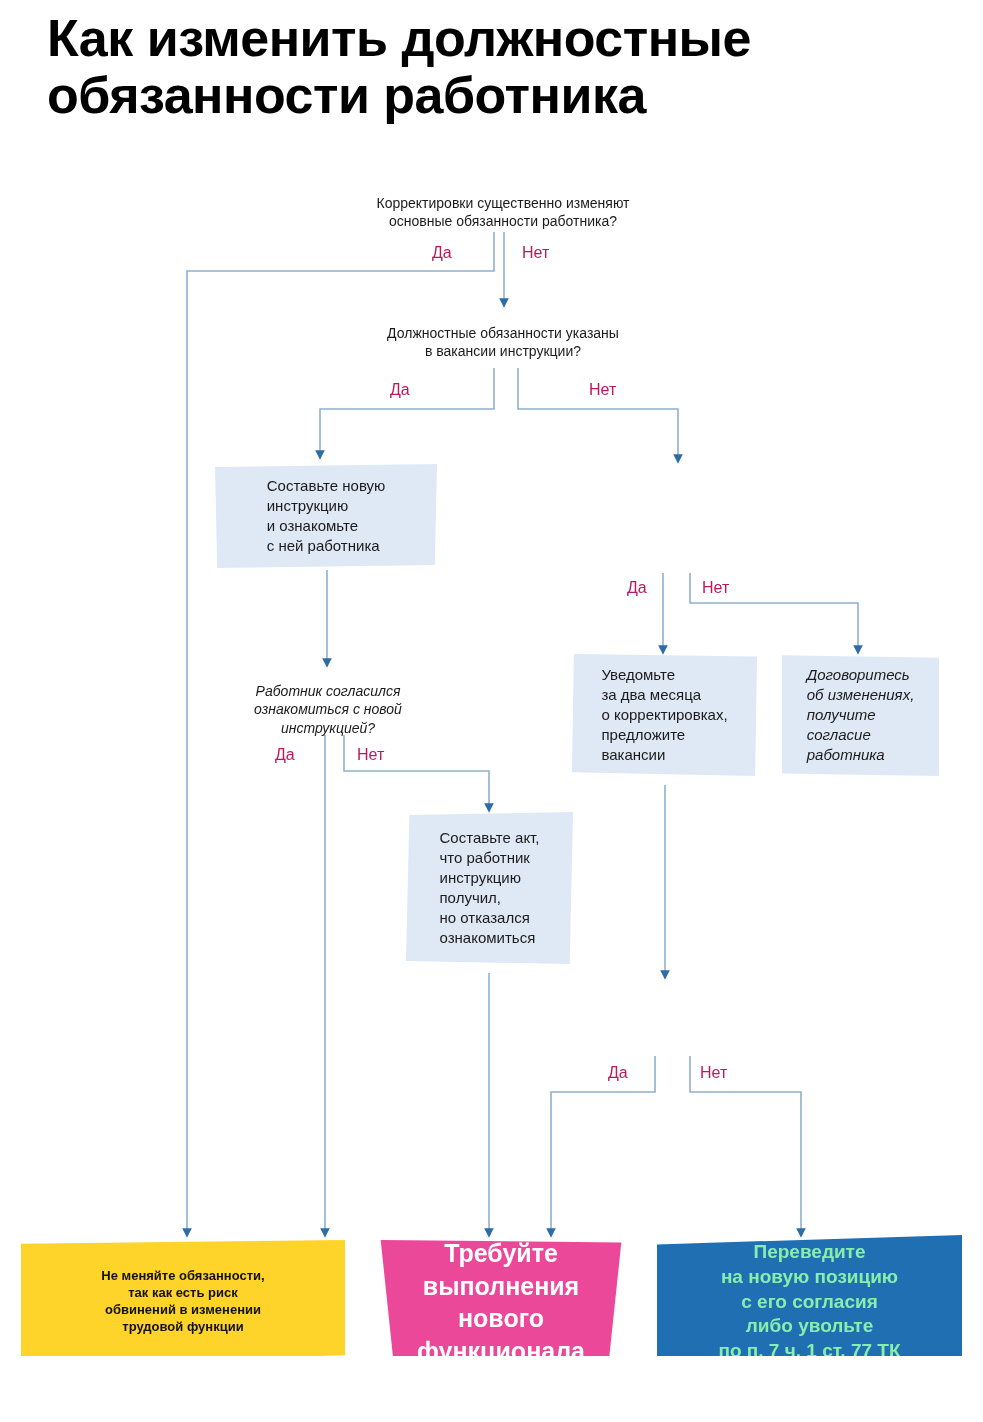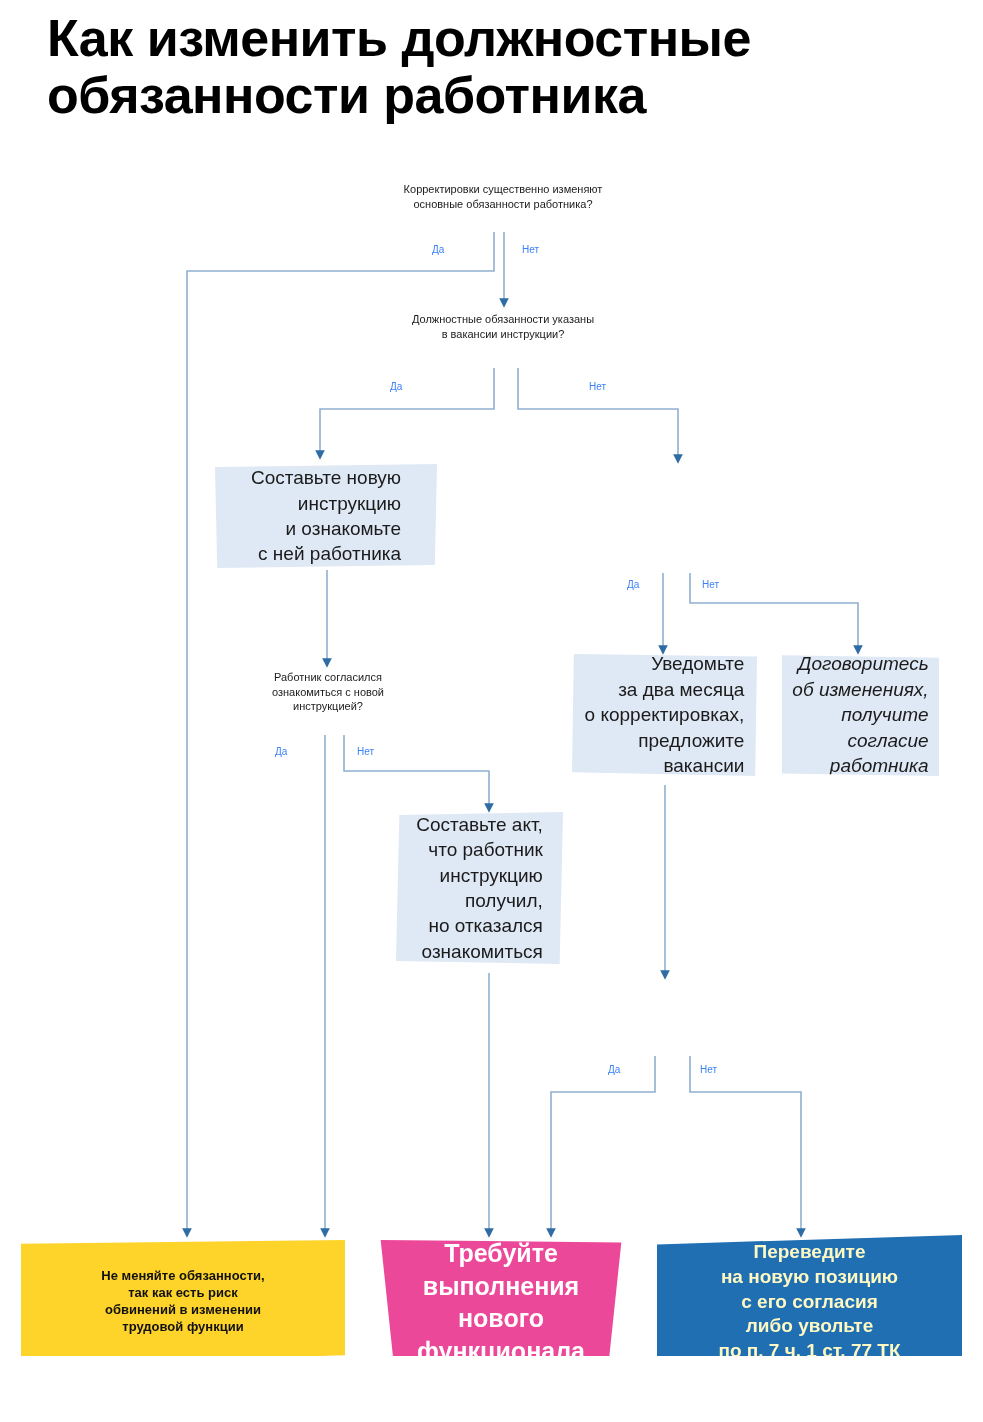--- a/index.html
+++ b/index.html
@@ -37,40 +37,41 @@
     left:0; top:0;
     width:983px; height:1422px;
     pointer-events:none;
   }
 
   
   .q{
     position:absolute;
     text-align:center;
     color:#1b1b1b;
-    font-size:11px;
+    font-size:14px;
     line-height:1.32;
     white-space:pre-line;
+    margin-top:12px;
   }
 
   
   .lbl{
     position:absolute;
-    color:#3b82f6;
-    font-size:10px;
+    color:#be185d;
+    font-size:16px;
     line-height:1;
   }
 
   
   .box{
     position:absolute;
     color:#1b1b1b;
-    font-size:19px;
+    font-size:15px;
     line-height:1.34;
-    text-align:right;
+    text-align:left;
     white-space:pre-line;
     display:flex;
     align-items:center;
     justify-content:center;
     background:#dfe8f5;
   }
   .box.sk1{ clip-path:polygon(0% 3%, 100% 0%, 99% 97%, 1% 100%); }
   .box.sk2{ clip-path:polygon(1% 0%, 100% 2%, 99% 100%, 0% 97%); }
   .box.sk3{ clip-path:polygon(0% 1%, 100% 3%, 100% 100%, 0% 98%);font-style:italic; }
   .box.sk4{ clip-path:polygon(2% 2%, 100% 0%, 98% 100%, 0% 98%); }
@@ -93,21 +94,21 @@
     clip-path:polygon(0% 3%, 100% 0%, 100% 93%, 0% 100%);
   }
   #res-black{
     background:#ec4899;
     color:#ffffff;
     font-size:25px;
     clip-path:polygon(3% 0%, 97% 2%, 92% 100%, 8% 98%);
   }
   #res-blue{
     background:#1f6fb2;
-    color:#fef9c3;
+    color:#86efac;
     font-size:19px;
     clip-path:polygon(0% 7%, 100% 0%, 100% 94%, 0% 100%);
   }
 </style>
 </head>
 <body>
 
 <div id="page">
 
   <div id="title">Как изменить должностные
@@ -150,21 +151,21 @@
     </g>
   </svg>
 
   <div class="q" style="left:258px; top:182px; width:490px;">Корректировки существенно изменяют
 основные обязанности работника?</div>
 
   <div class="q" style="left:278px; top:312px; width:450px;">Должностные обязанности указаны
 в вакансии инструкции?</div>
 
 
-  <div class="q" style="left:198px; top:670px; width:260px;">Работник согласился
+  <div class="q" style="left:198px; top:670px; width:260px;font-style:italic;">Работник согласился
 ознакомиться с новой
 инструкцией?</div>
 
 
   <div class="lbl" style="left:432px; top:245px;">Да</div>
   <div class="lbl" style="left:522px; top:245px;">Нет</div>
 
   <div class="lbl" style="left:390px; top:382px;">Да</div>
   <div class="lbl" style="left:589px; top:382px;">Нет</div>
 
@@ -187,21 +188,21 @@
 о корректировках,
 предложите
 вакансии</div>
 
   <div class="box sk3" style="left:782px; top:654px; width:157px; height:122px;">Договоритесь
 об изменениях,
 получите
 согласие
 работника</div>
 
-  <div class="box sk4" style="left:396px; top:812px; width:167px; height:152px;">Составьте акт,
+  <div class="box sk4" style="left:406px; top:812px; width:167px; height:152px;">Составьте акт,
 что работник
 инструкцию
 получил,
 но отказался
 ознакомиться</div>
 
   <div class="result" id="res-yellow" style="left:21px; top:1240px; width:324px; height:124px;">Не меняйте обязанности,
 так как есть риск
 обвинений в изменении
 трудовой функции</div>

